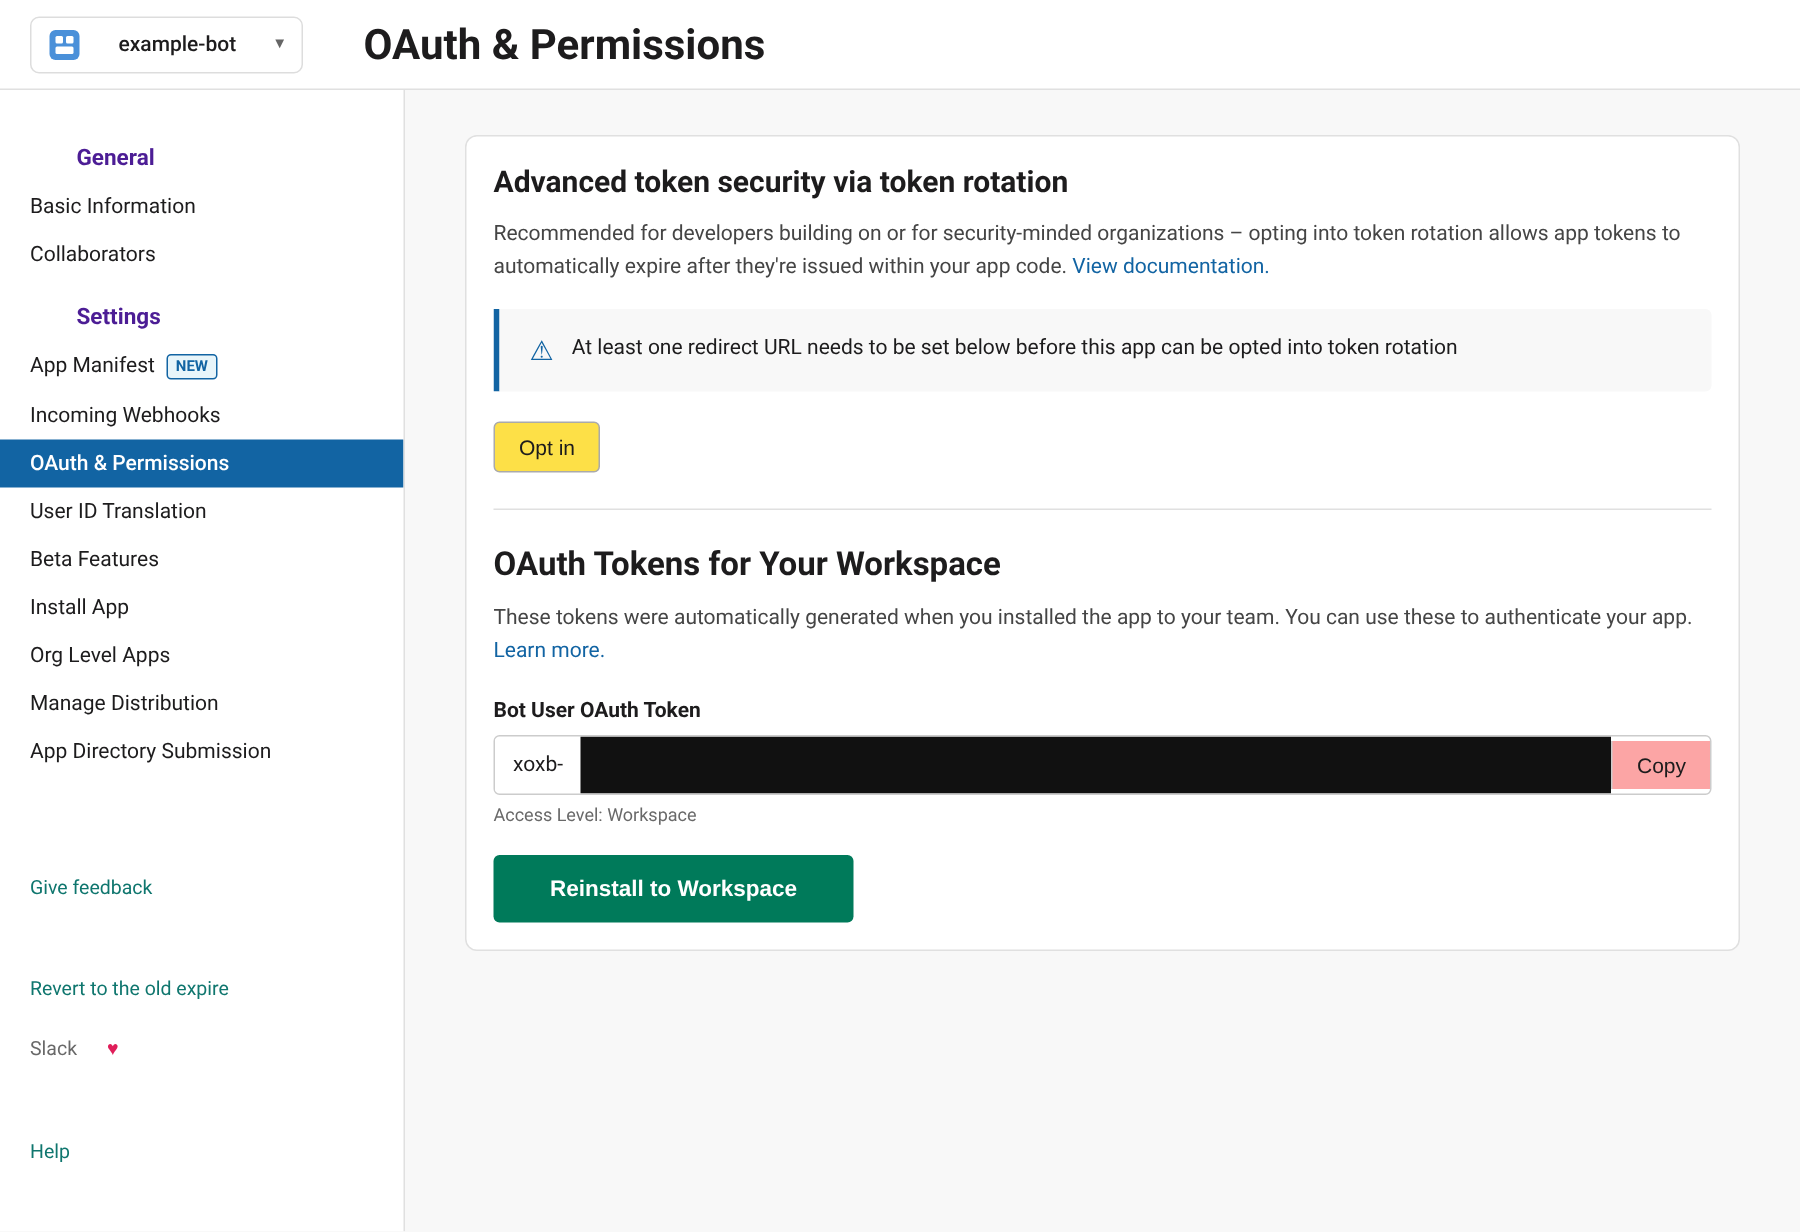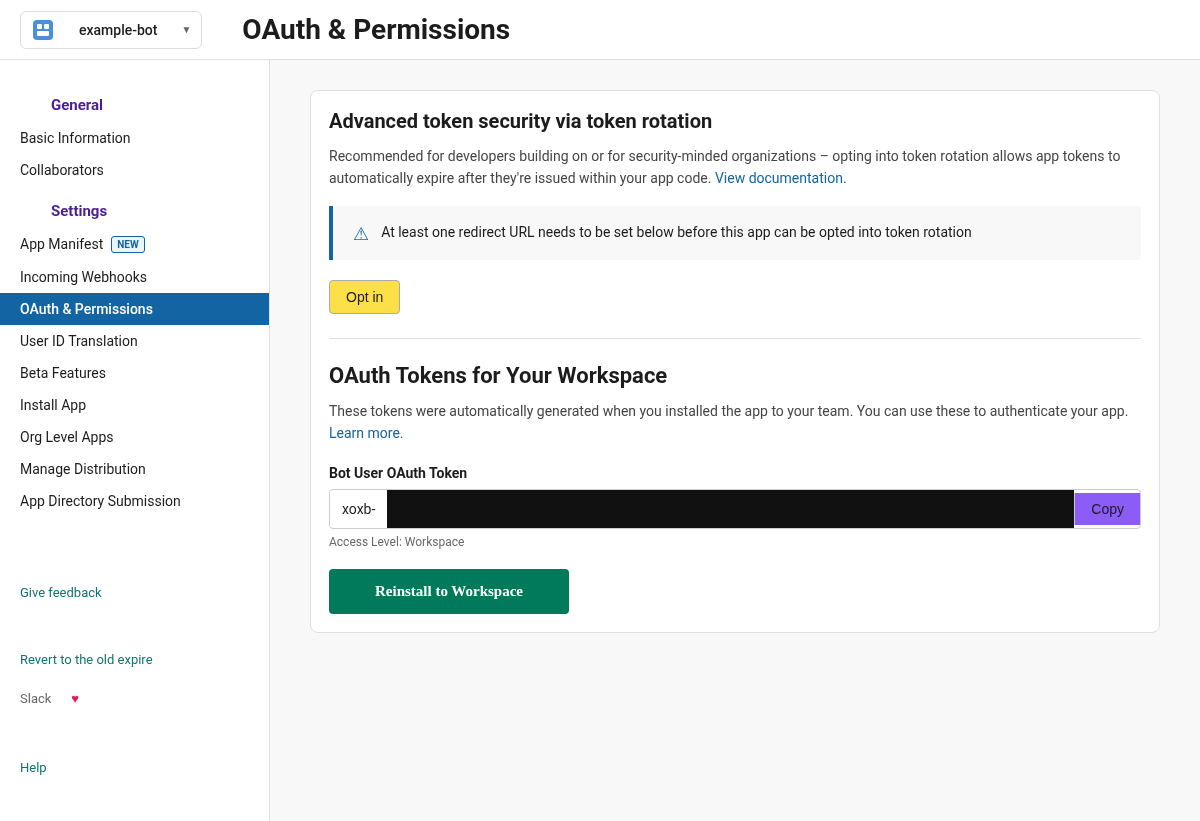--- a/index.html
+++ b/index.html
@@ -248,21 +248,21 @@
     }
 
     .token-redacted {
       flex: 1;
       background: #111;
       height: 38px;
     }
 
     .copy-button {
       padding: 8px 16px;
-      background: #8b5cf6;
+      background: #fca5a5;
       border: none;
       border-left: 1px solid #ccc;
       font-size: 14px;
       color: #1d1c1d;
       cursor: pointer;
       font-weight: 500;
     }
 
     .access-level {
       font-size: 12px;
@@ -274,21 +274,20 @@
     .btn-reinstall {
       background: #007a5a;
       color: #fff;
       border: none;
       border-radius: 4px;
       padding: 14px 30px;
       font-size: 15px;
       font-weight: 600;
       cursor: pointer;
       width: 240px;
-      font-family: Liberation Serif, serif;
     }
   </style>
 </head>
 <body>
 
 <div class="top-bar">
   <div class="app-selector">
 
     <svg class="app-icon" viewBox="0 0 24 24">
       <rect x="2" y="2" width="20" height="20" rx="4" fill="#4a90d9"></rect>

